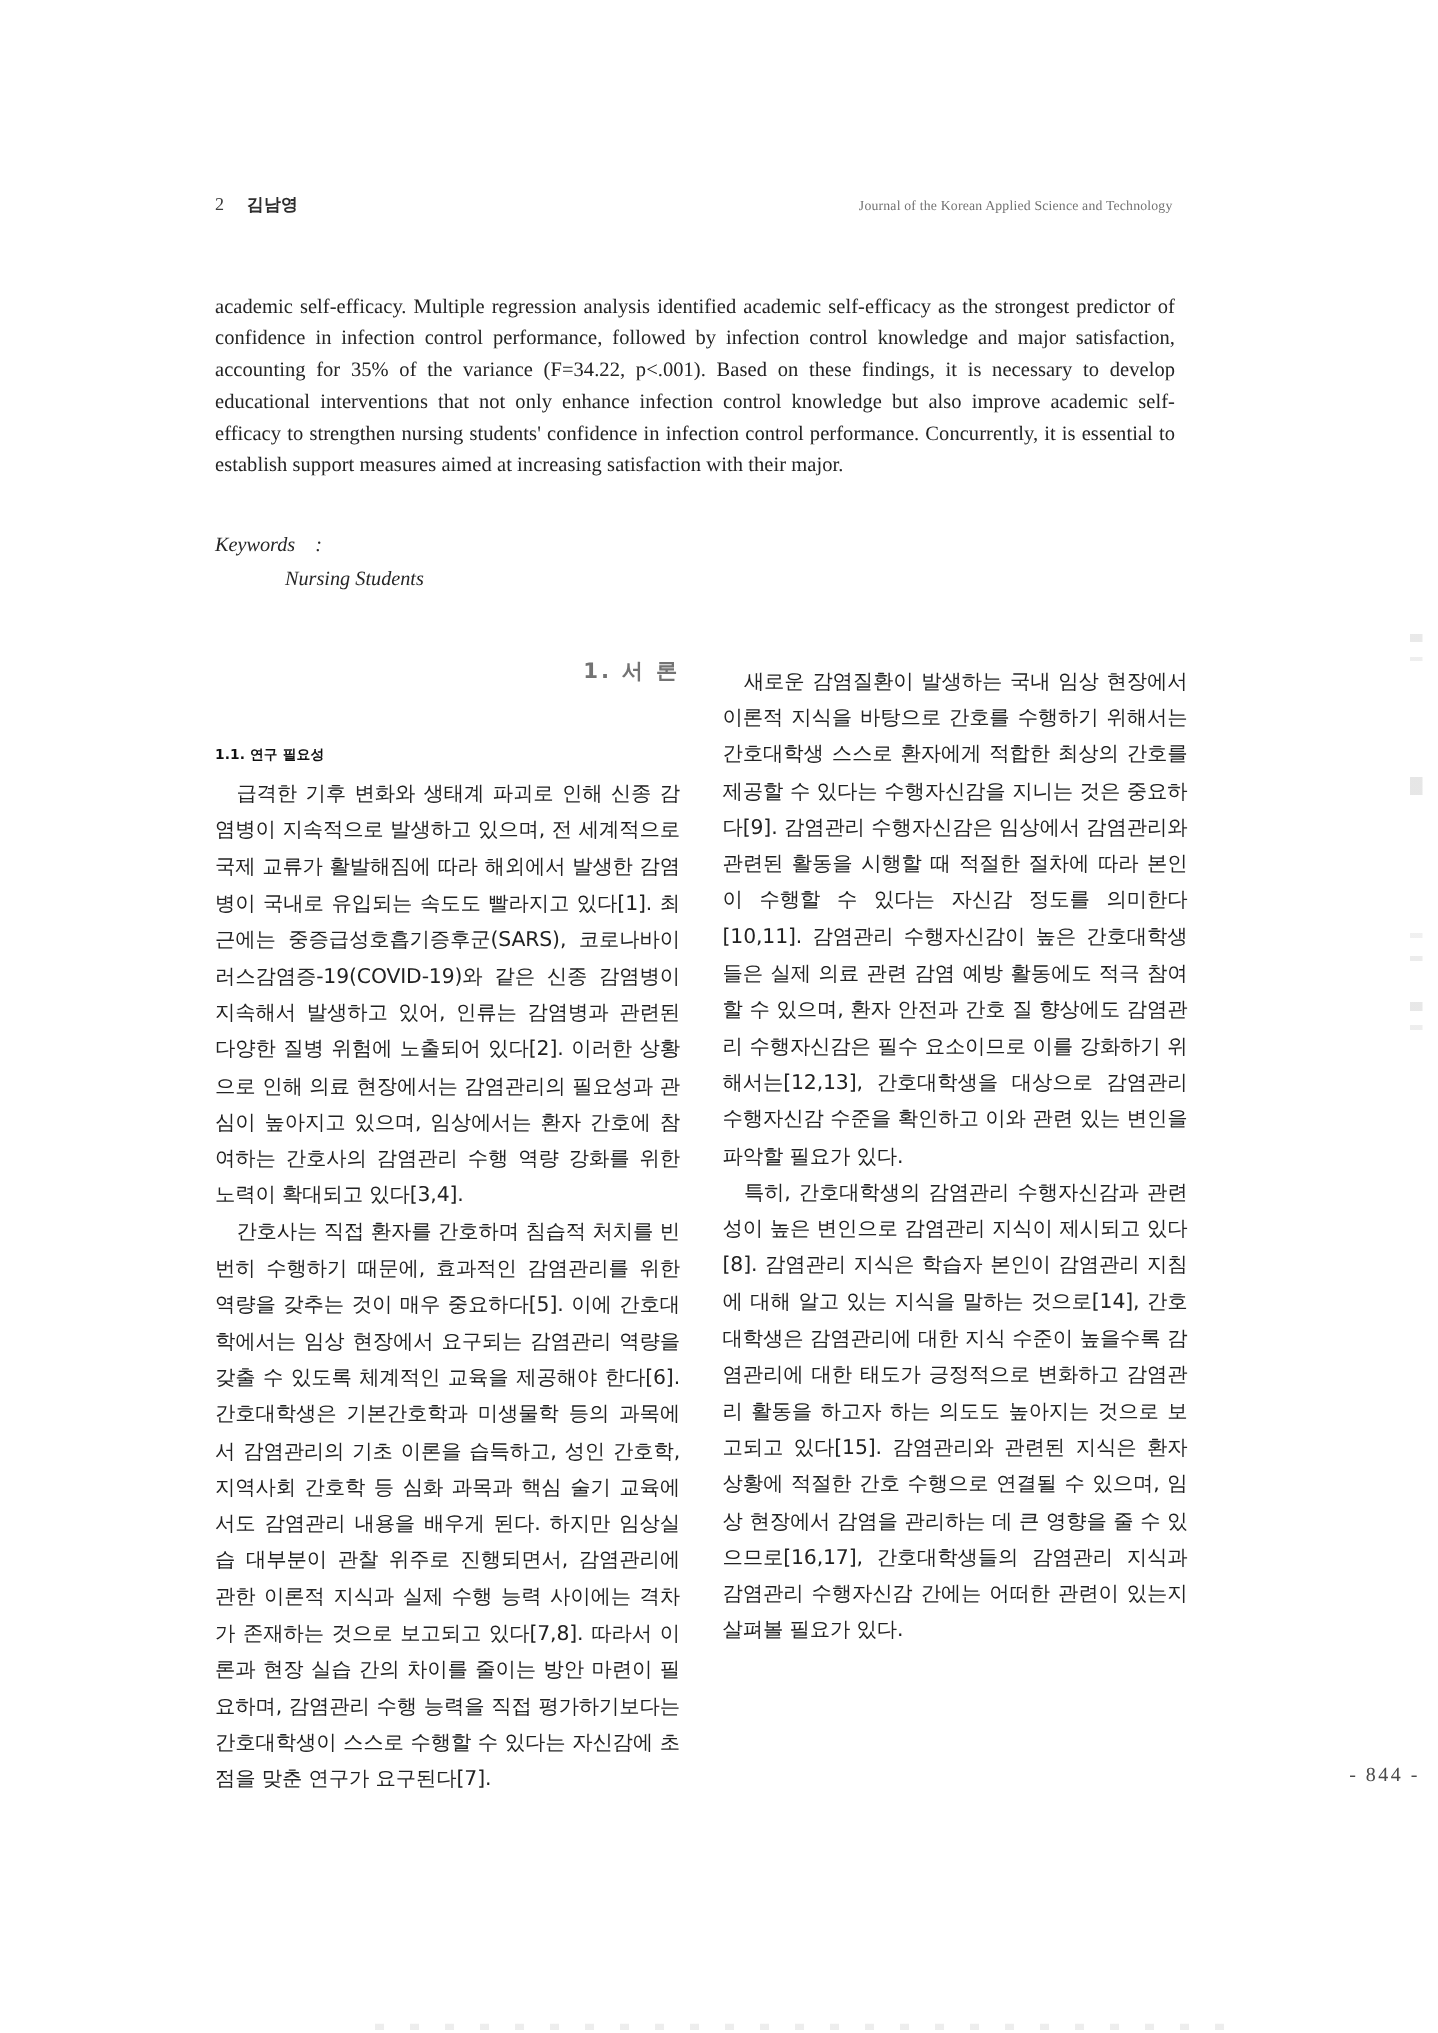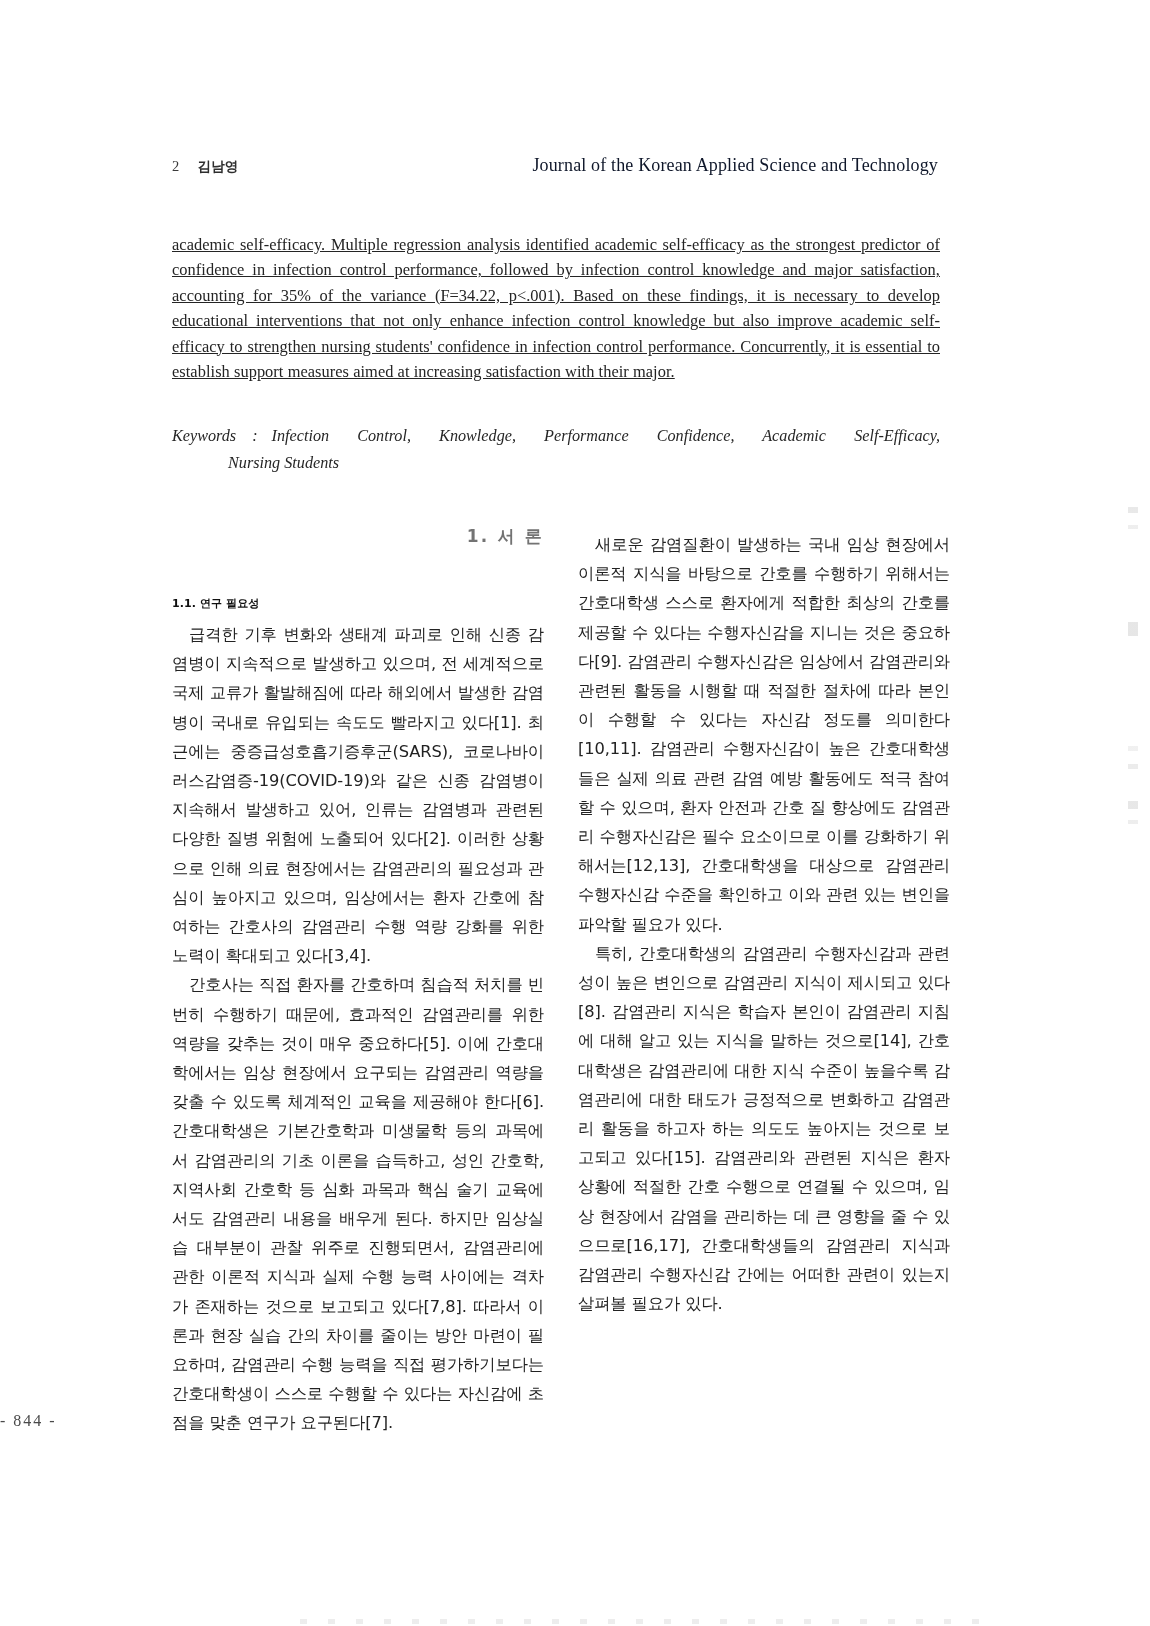--- a/index.html
+++ b/index.html
@@ -42,39 +42,38 @@
     font-family: "Liberation Serif", serif;
     color: #3a3a3a;
   }
   .rh-author {
     font-family: "DejaVu Sans", sans-serif;
     font-size: 13.5px;
     font-weight: 600;
     color: #2e2e2e;
   }
   .rh-right {
-    font-size: 18px;
-    color: #0f172a;
+    font-size: 11px;
+    color: #737373;
     letter-spacing: 0.15px;
     white-space: nowrap;
   }
 
   
   .abstract {
     position: absolute;
     left: 172px;
     top: 232px;
     width: 768px;
     font-size: 16.4px;
     line-height: 25.4px;
     text-align: justify;
     text-justify: inter-word;
     color: #242424;
     letter-spacing: 0.05px;
-    text-decoration: underline;
   }
 
   
   .keywords {
     position: absolute;
     left: 172px;
     top: 424px;
     width: 768px;
     font-size: 16.2px;
     line-height: 25.5px;
@@ -151,21 +150,21 @@
   }
   .para + .para { margin-top: 0; }
   .para.last-full { text-align-last: left; }
 
   
   .footer {
     position: absolute;
     left: 0;
     top: 1412px;
     width: 1136px;
-    text-align: left;
+    text-align: right;
     font-size: 16px;
     letter-spacing: 2px;
     color: #4a4a4a;
     font-family: "Liberation Serif", serif;
   }
 
   
   .scan-edge {
     position: absolute;
     right: 12px;
@@ -214,21 +213,20 @@
     </div>
     <div class="rh-right">Journal of the Korean Applied Science and Technology</div>
   </div>
 
   <div class="abstract">academic self-efficacy. Multiple regression analysis identified academic self-efficacy as the strongest predictor of confidence in infection control performance, followed by infection control knowledge and major satisfaction, accounting for 35% of the variance (F=34.22, p&lt;.001). Based on these findings, it is necessary to develop educational interventions that not only enhance infection control knowledge but also improve academic self-efficacy to strengthen nursing students' confidence in infection control performance. Concurrently, it is essential to establish support measures aimed at increasing satisfaction with their major.</div>
 
   <div class="keywords">
     <div class="kw-row">
       <span class="kw-label">Keywords</span>
       <span class="kw-colon">:</span>
-      <span class="kw-list">Infection Control, Knowledge, Performance Confidence, Academic Self-Efficacy,</span>
     </div>
     <div class="kw-second">Nursing Students</div>
   </div>
 
   <div class="section-title">1. 서 론</div>
 
   <div class="col col-left">
     <div class="subsec-title">1.1. 연구 필요성</div>
     <p class="para">급격한 기후 변화와 생태계 파괴로 인해 신종 감염병이 지속적으로 발생하고 있으며, 전 세계적으로 국제 교류가 활발해짐에 따라 해외에서 발생한 감염병이 국내로 유입되는 속도도 빨라지고 있다[1]. 최근에는 중증급성호흡기증후군(SARS), 코로나바이러스감염증-19(COVID-19)와 같은 신종 감염병이 지속해서 발생하고 있어, 인류는 감염병과 관련된 다양한 질병 위험에 노출되어 있다[2]. 이러한 상황으로 인해 의료 현장에서는 감염관리의 필요성과 관심이 높아지고 있으며, 임상에서는 환자 간호에 참여하는 간호사의 감염관리 수행 역량 강화를 위한 노력이 확대되고 있다[3,4].</p>
     <p class="para">간호사는 직접 환자를 간호하며 침습적 처치를 빈번히 수행하기 때문에, 효과적인 감염관리를 위한 역량을 갖추는 것이 매우 중요하다[5]. 이에 간호대학에서는 임상 현장에서 요구되는 감염관리 역량을 갖출 수 있도록 체계적인 교육을 제공해야 한다[6]. 간호대학생은 기본간호학과 미생물학 등의 과목에서 감염관리의 기초 이론을 습득하고, 성인 간호학, 지역사회 간호학 등 심화 과목과 핵심 술기 교육에서도 감염관리 내용을 배우게 된다. 하지만 임상실습 대부분이 관찰 위주로 진행되면서, 감염관리에 관한 이론적 지식과 실제 수행 능력 사이에는 격차가 존재하는 것으로 보고되고 있다[7,8]. 따라서 이론과 현장 실습 간의 차이를 줄이는 방안 마련이 필요하며, 감염관리 수행 능력을 직접 평가하기보다는 간호대학생이 스스로 수행할 수 있다는 자신감에 초점을 맞춘 연구가 요구된다[7].</p>

